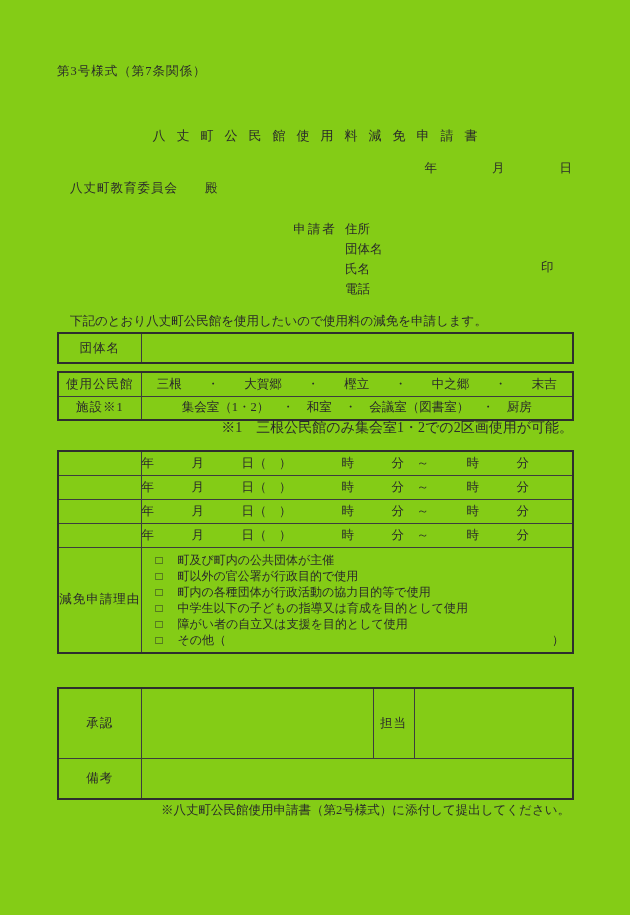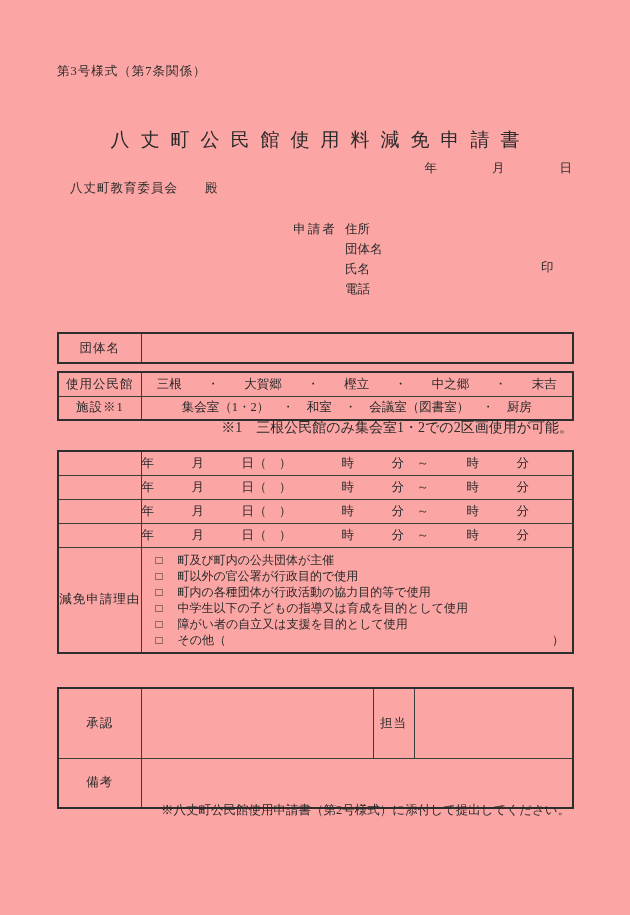--- a/index.html
+++ b/index.html
@@ -1,32 +1,32 @@
 <!DOCTYPE html>
 <html><head>
 <meta charset="utf-8">
 <style>
   * { margin:0; padding:0; box-sizing:border-box; }
   html,body { background:#e8e8e8; }
   .page {
     position:relative;
     width:630px; height:915px;
-    background:#fca5a5;
+    background:#84cc16;
     color:#2a2a2a;
     font-family:"Liberation Serif","DejaVu Serif",serif;
     font-size:12.5px;
     margin:0 auto;
     overflow:hidden;
     text-decoration:underline;
   }
   .abs { position:absolute; }
 
   .form-number { left:57px; top:63px; letter-spacing:1px; }
   .doc-title   { left:0; top:127px; width:100%; text-align:center;
-                 font-size:19px; letter-spacing:11px; text-indent:11px; }
+                 font-size:13px; letter-spacing:11px; text-indent:11px; }
   .date-line   { top:160px; right:57px; letter-spacing:1px; }
   .addressee   { left:70px; top:180px; letter-spacing:1px; }
 
   .applicant   { left:285px; top:219px; line-height:20px;text-align:center; }
   .app-row     { display:flex; }
   .app-label   { display:inline-block; width:60px; letter-spacing:2px; }
   .seal        { left:541px; top:259px; }
 
   .intro       { left:70px; top:313px; }
 
@@ -47,21 +47,21 @@
   .tbl-schedule { left:57px; top:450px; width:517px; }
   .tbl-schedule td.hdr { height:28px; text-align:center; letter-spacing:2px; }
   .tbl-schedule td.daterow { height:24px; }
   .tbl-schedule td.reason-cell { height:100px; padding:4px 6px 4px 14px; vertical-align:middle; }
   .reason-line  { display:flex; align-items:center; line-height:16px; font-size:12px; }
   .cb           { display:inline-block; width:13px; margin-right:9px; font-size:12px; }
   .other-close  { margin-left:auto; padding-right:2px; }
 
   .tbl-approval { left:57px; top:687px; width:517px; }
   .tbl-approval td.r1 { height:70px; }
-  .tbl-approval td.r2 { height:50px;margin-top:36px; }
+  .tbl-approval td.r2 { height:41px;margin-top:36px; }
 
   .footer-note  { top:802px; right:60px; }
 </style>
 </head>
 <body>
 
 <div class="page">
 
   <div class="abs form-number">第3号様式（第7条関係）</div>
 
@@ -85,20 +85,21 @@
       <span>氏名</span>
     </div>
     <div class="app-row">
       <span class="app-label"></span>
       <span>電話</span>
     </div>
   </div>
 
   <div class="abs seal">印</div>
 
+  <div class="abs intro">下記のとおり八丈町公民館を使用したいので使用料の減免を申請します。</div>
 
   <table class="abs frame tbl-group">
     <colgroup>
         <col style="width:83px">
         <col>
       </colgroup>
     <tbody>
         <tr>
       <td class="lbl">団体名</td>
       <td></td>

